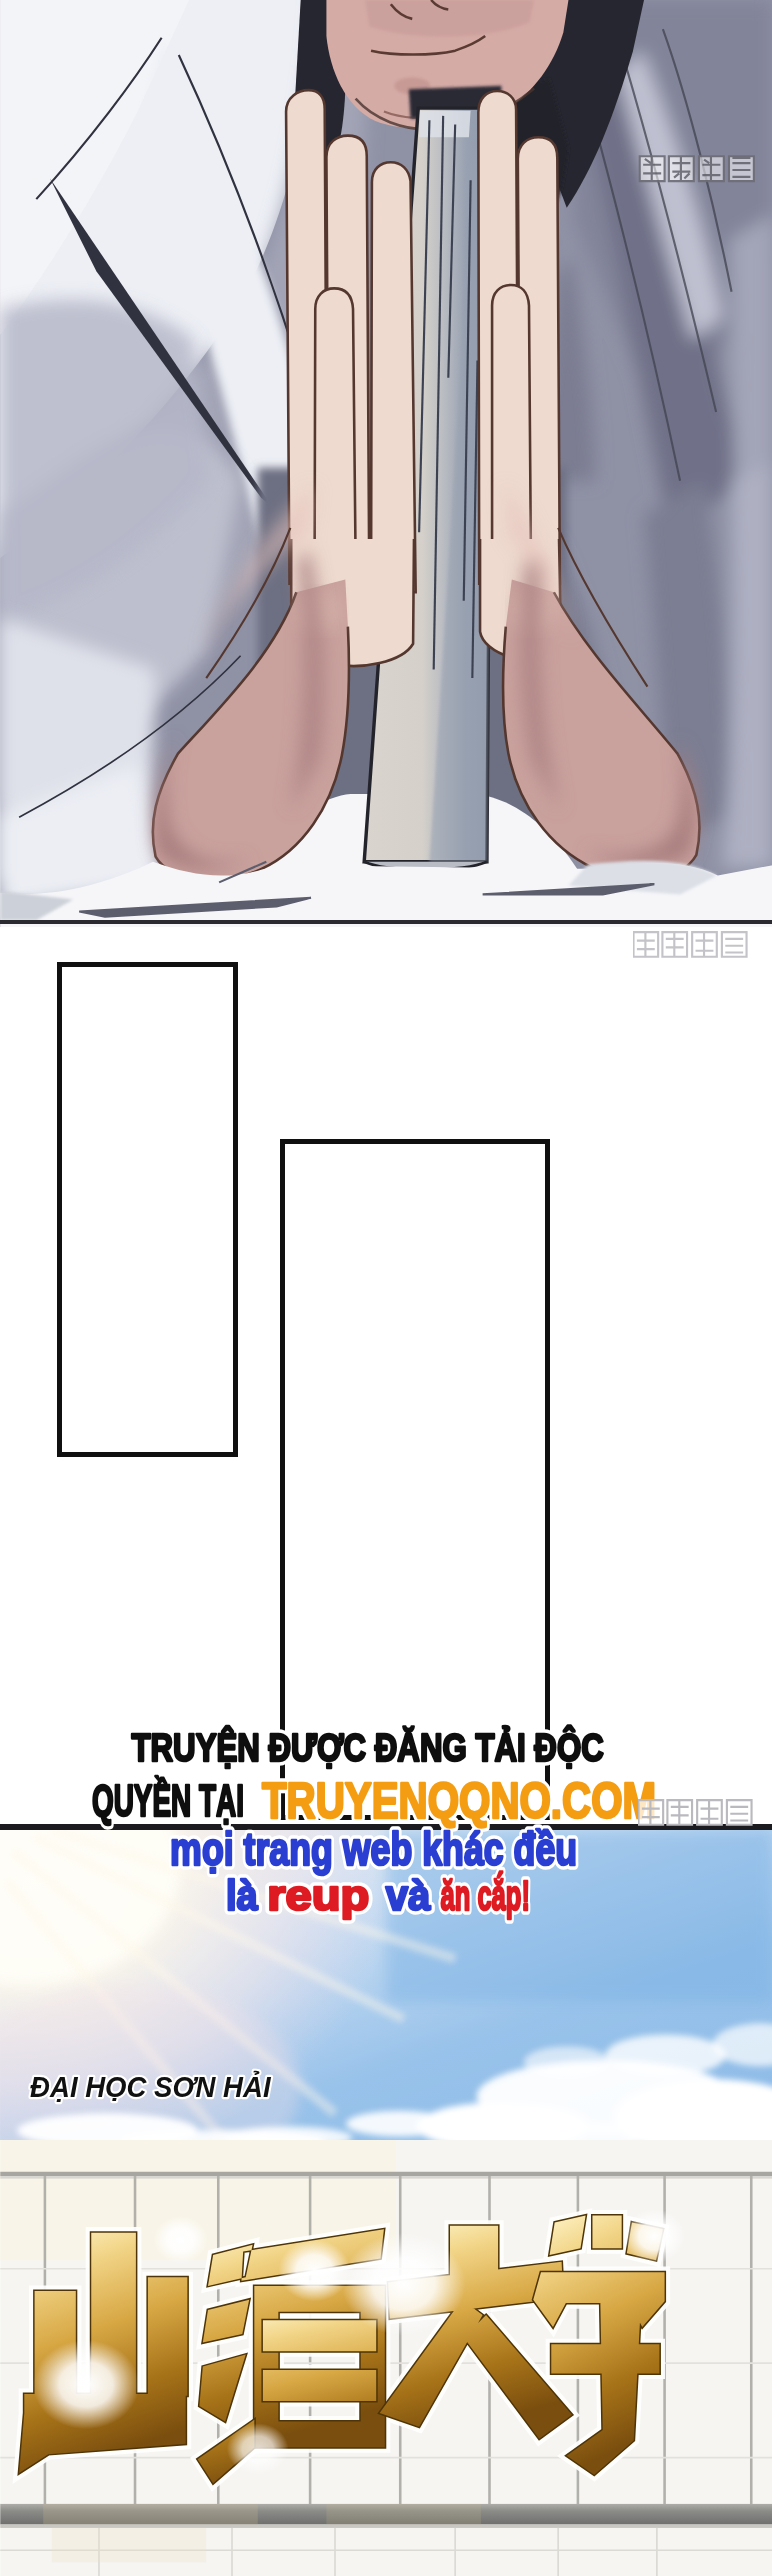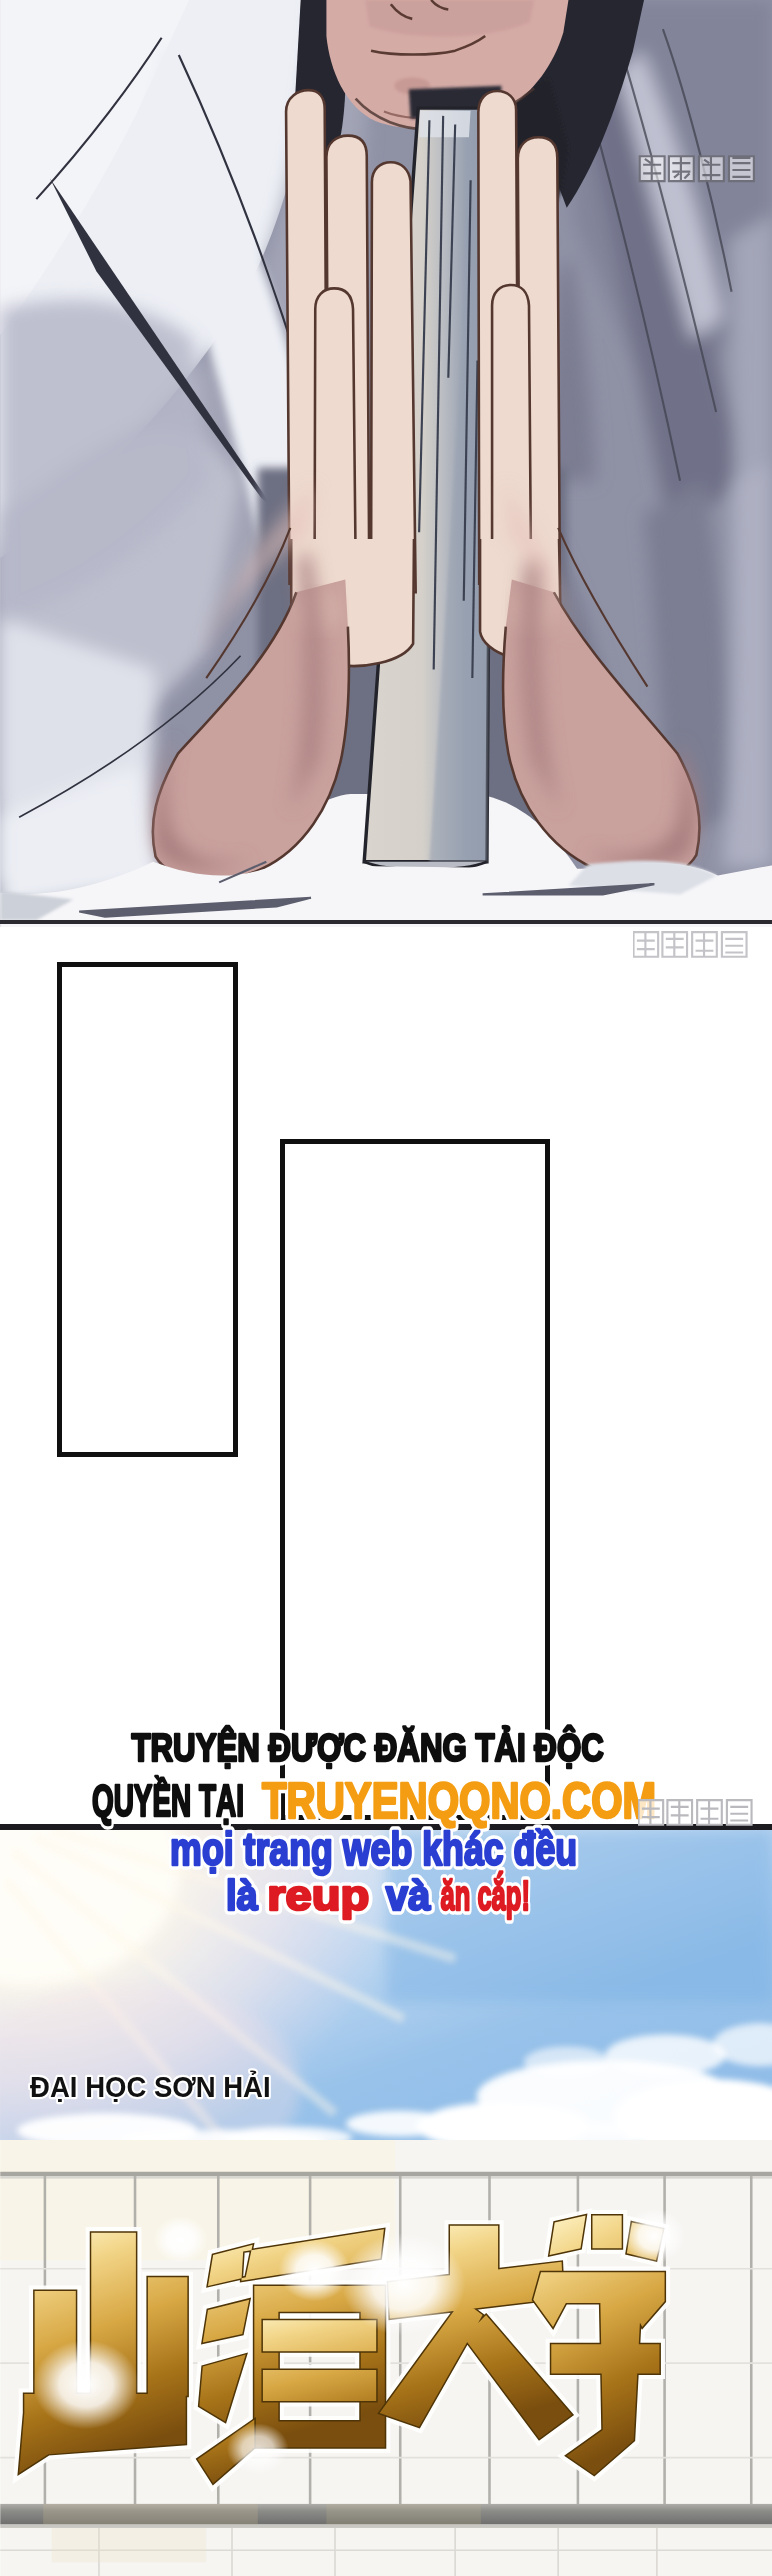--- a/index.html
+++ b/index.html
@@ -174,21 +174,21 @@
       </g>
       <g stroke="#c3c3c8" stroke-width="2.5" fill="none">
         <path d="M4,16 h21 M14,6 v29 M4,26 h21"></path>
         <path d="M38,14 h21 M38,24 h21 M48,6 v29"></path>
         <path d="M73,16 h21 M83,6 v29 M73,28 h21"></path>
         <path d="M108,14 h21 M108,22 h21 M108,30 h21"></path>
       </g>
     </svg>
   </div>
 
-  <div class="abs" style="left:0;top:1830px;width:773px;height:310px;">
+  <div class="abs" style="left:0;top:1830px;width:773px;height:310px;font-style:italic;">
   <svg width="773" height="310" viewBox="0 0 900 361" xmlns="http://www.w3.org/2000/svg">
     <defs>
       <linearGradient id="skyg" x1="0" y1="0" x2="0.85" y2="1">
         <stop offset="0" stop-color="#f8f4ee"></stop>
         <stop offset="0.35" stop-color="#cbdff3"></stop>
         <stop offset="0.7" stop-color="#98c2ea"></stop>
         <stop offset="1" stop-color="#8fbce8"></stop>
       </linearGradient>
       <radialGradient id="sun" cx="0.5" cy="0.5" r="0.5">
         <stop offset="0" stop-color="#fffefa" stop-opacity="1"></stop>

